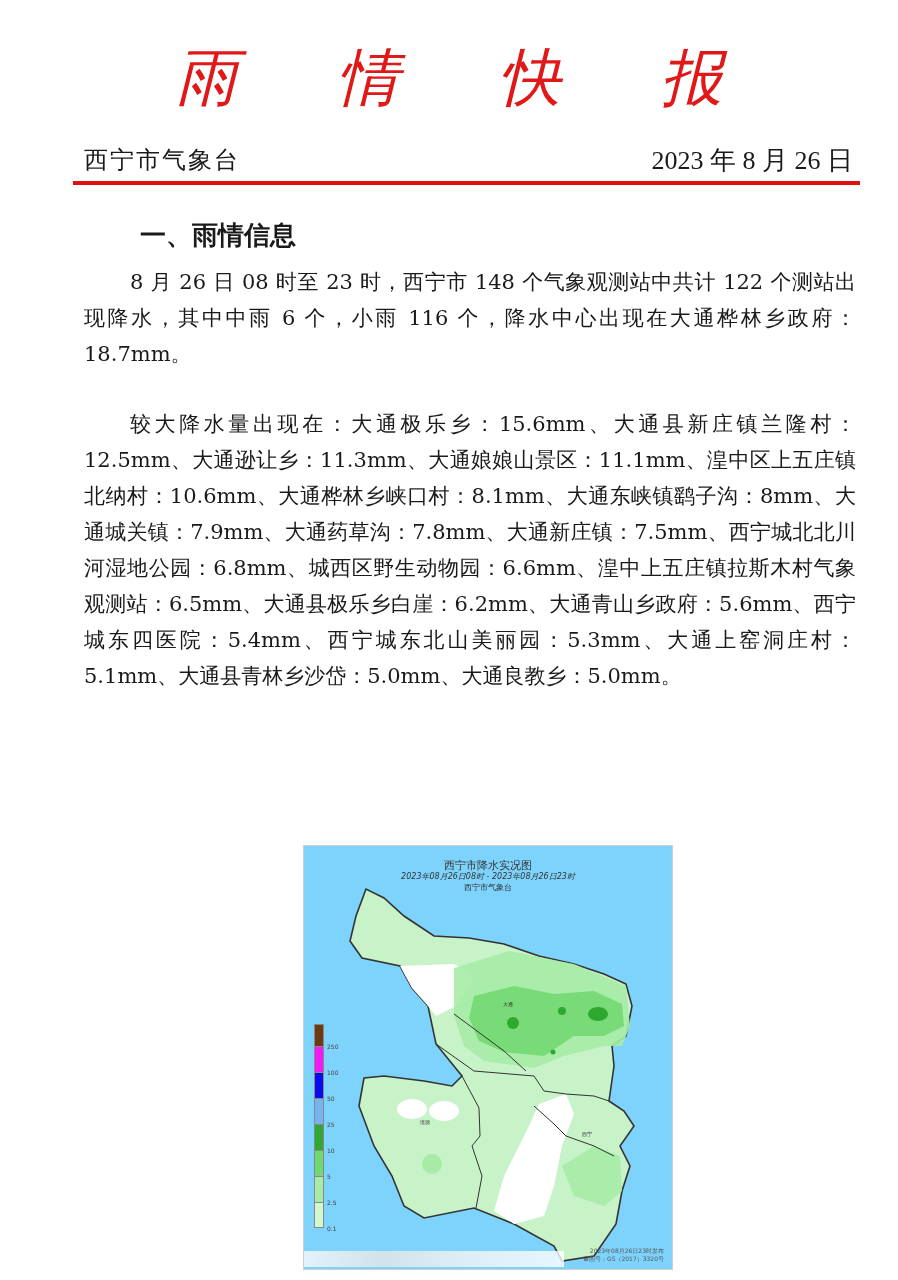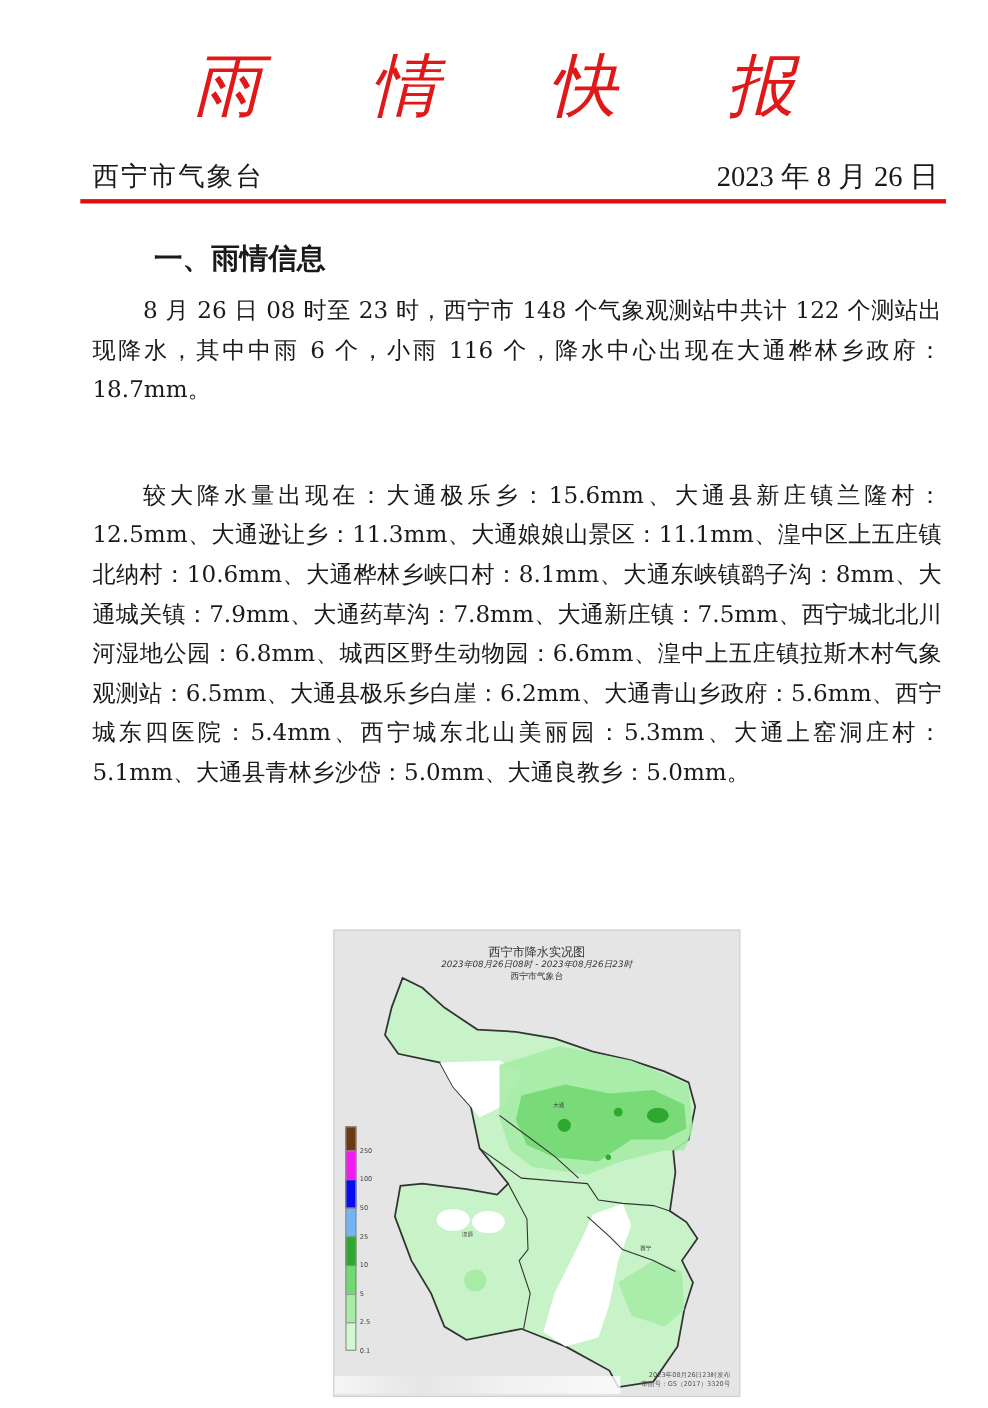--- a/index.html
+++ b/index.html
@@ -13,23 +13,23 @@
               display:flex; justify-content:space-between; align-items:center;
               font-size:24px; }
   .masthead .org { letter-spacing:2px; font-family:"DejaVu Serif","Liberation Serif",serif; }
   .masthead .date { font-family:"Liberation Serif","DejaVu Serif",serif; font-size:26px; }
   .rule { position:absolute; left:73px; width:787px; top:181px; height:4px; background:#e01010; }
   .section { position:absolute; left:140px; top:208px; font-size:26px; font-weight:bold;
              font-family:"DejaVu Sans","Liberation Sans",sans-serif;margin-top:10px; }
   .para { position:absolute; left:84px; width:772px; font-size:21px; line-height:36px;
           text-align:justify; text-indent:46px; font-family:"DejaVu Serif","Liberation Serif",serif; }
   .p1 { top:264px; }
-  .p2 { top:432px; }
+  .p2 { top:406px; }
   .map-frame { position:absolute; left:303px; top:845px; width:368px; height:423px;
-               border:1px solid #cfcfcf; background:#e5e5e5; overflow:hidden; }
+               border:1px solid #cfcfcf; background:#7dd3fc; overflow:hidden; }
   .map-title { position:absolute; left:0; width:100%; top:14px; text-align:center;
                font-family:"DejaVu Sans","Liberation Sans",sans-serif; color:#333; line-height:11px; }
   .map-title .t1 { font-size:11px; }
   .map-title .t2 { font-size:8px;font-style:italic; }
   .map-title .t3 { font-size:8px; }
   .legend { position:absolute; left:10px; top:178px; width:10px; }
   .legend .seg { width:10px; border:1px solid #888; border-bottom:none; box-sizing:border-box; }
   .legend .lab { position:absolute; left:13px; font-size:6px; color:#444;
                  font-family:"DejaVu Sans","Liberation Sans",sans-serif; }
   .map-svg { position:absolute; left:0; top:0; }

